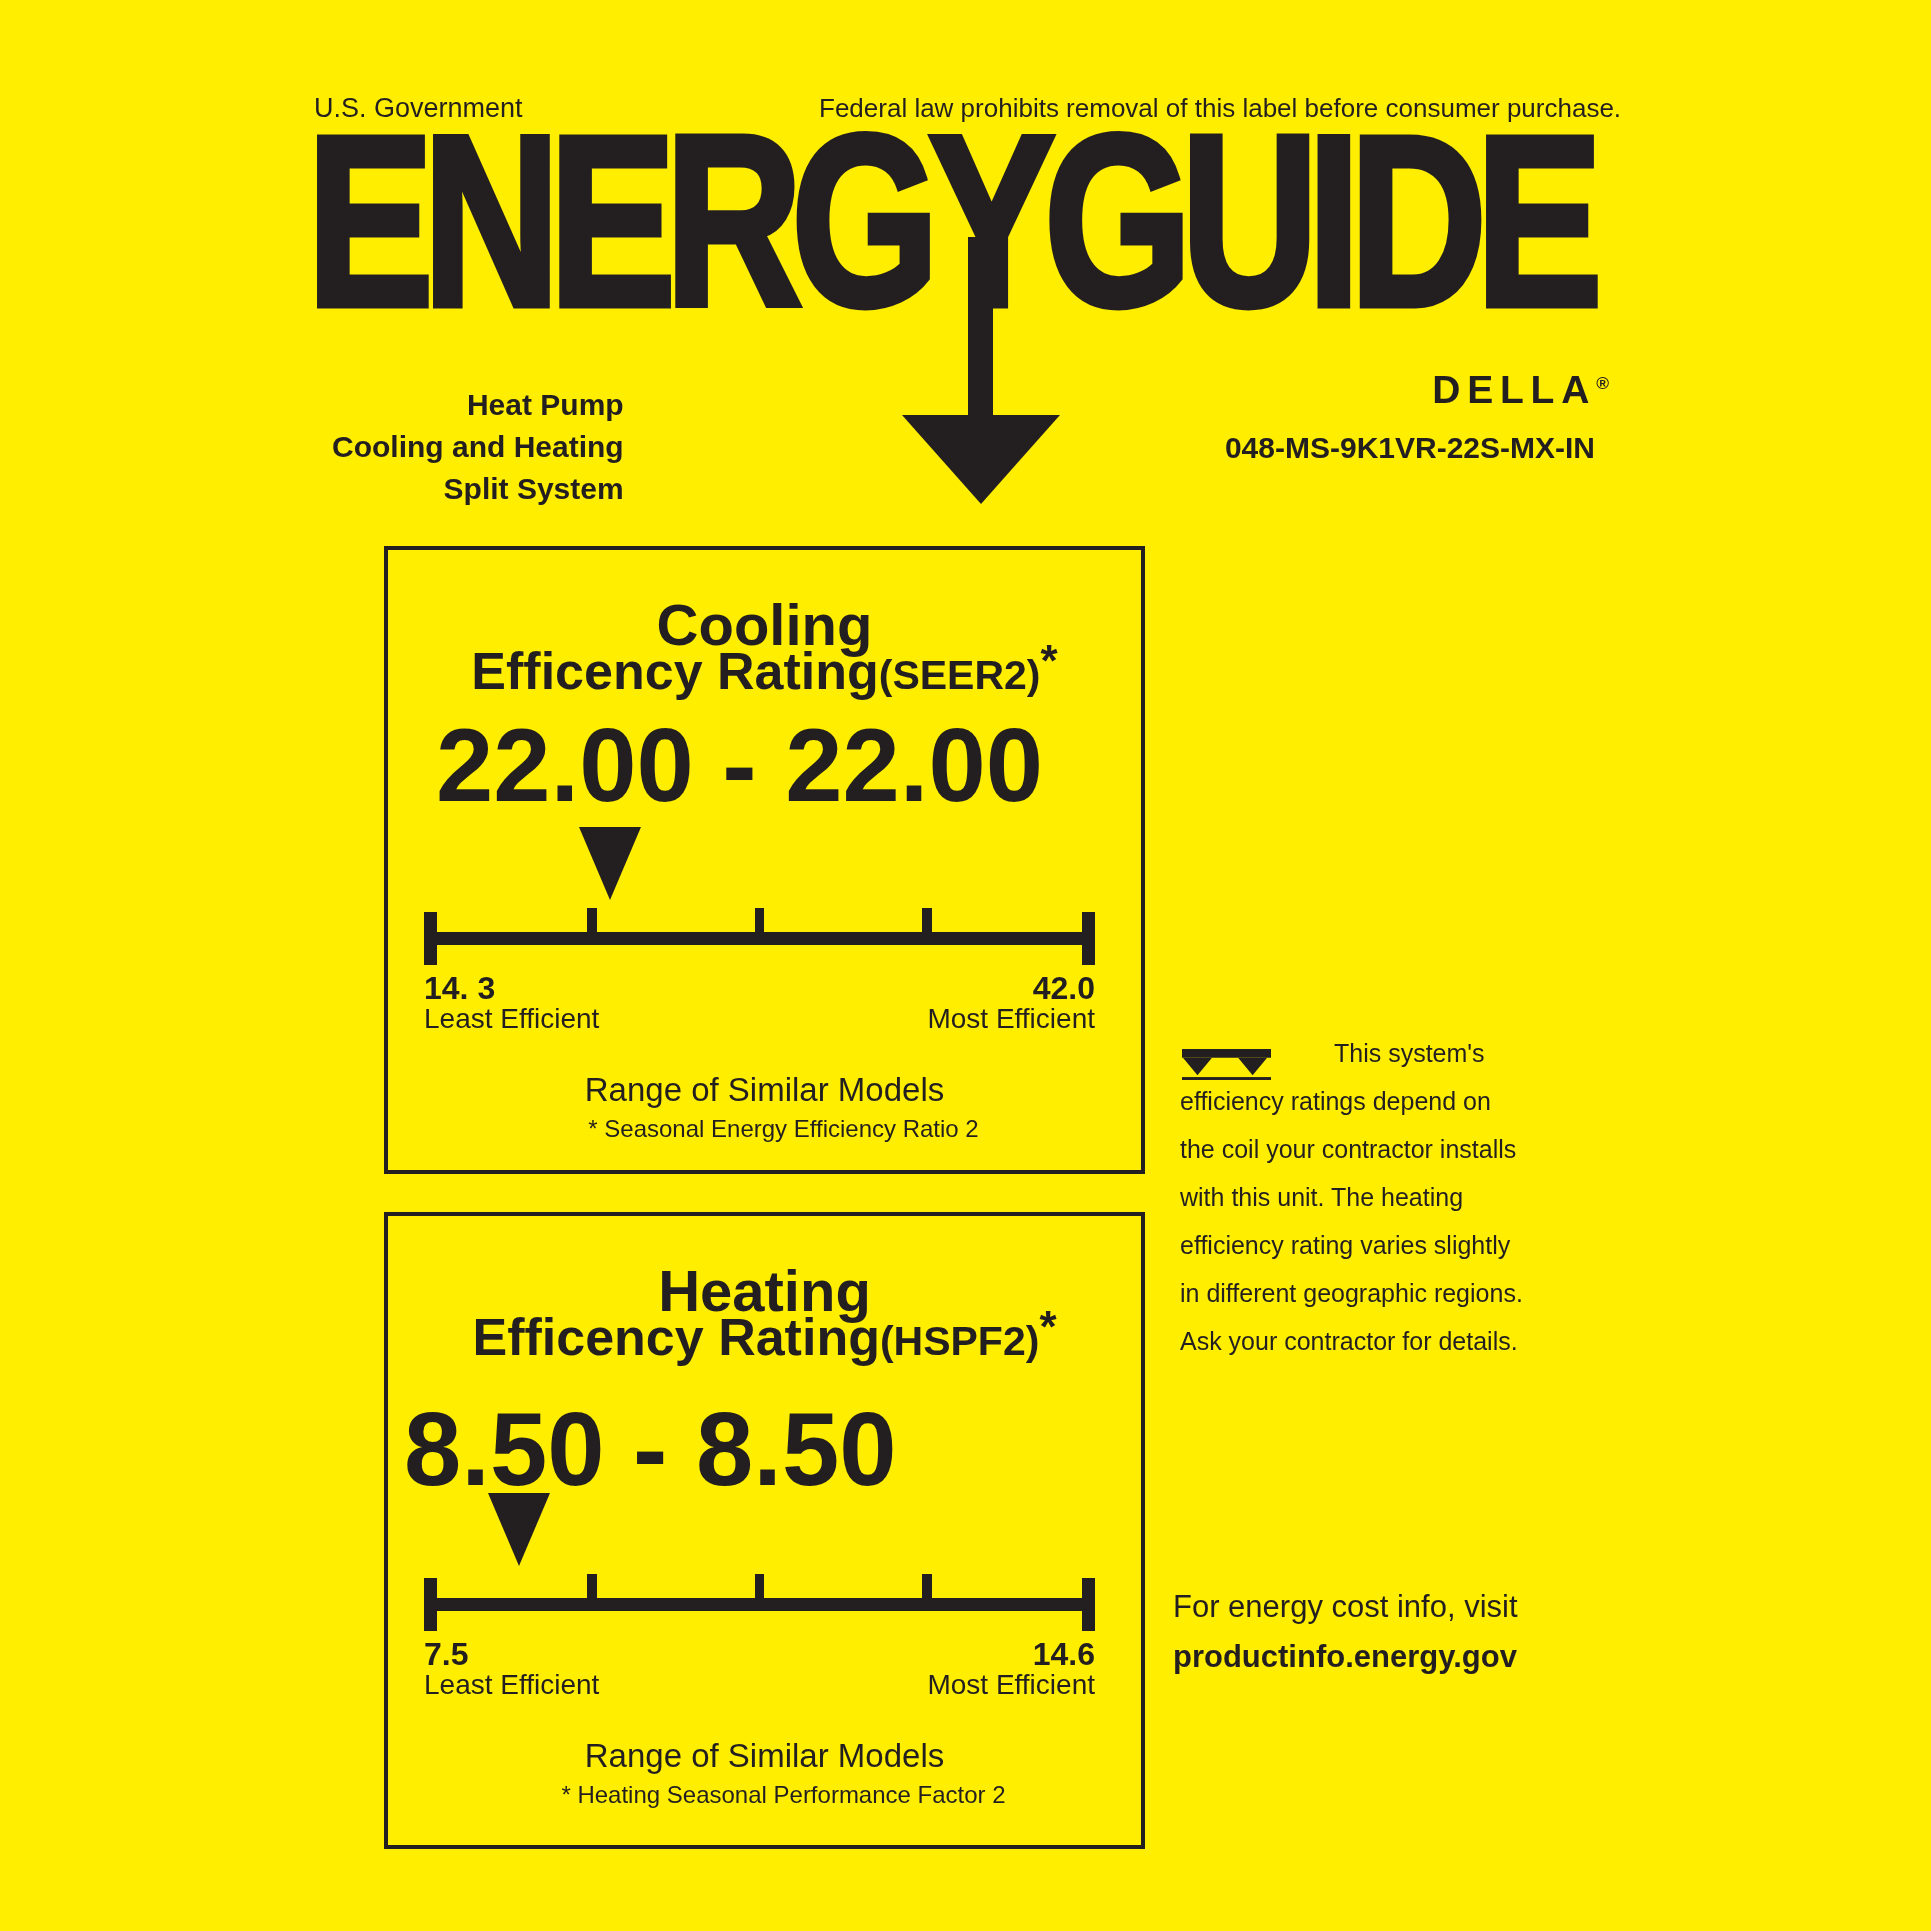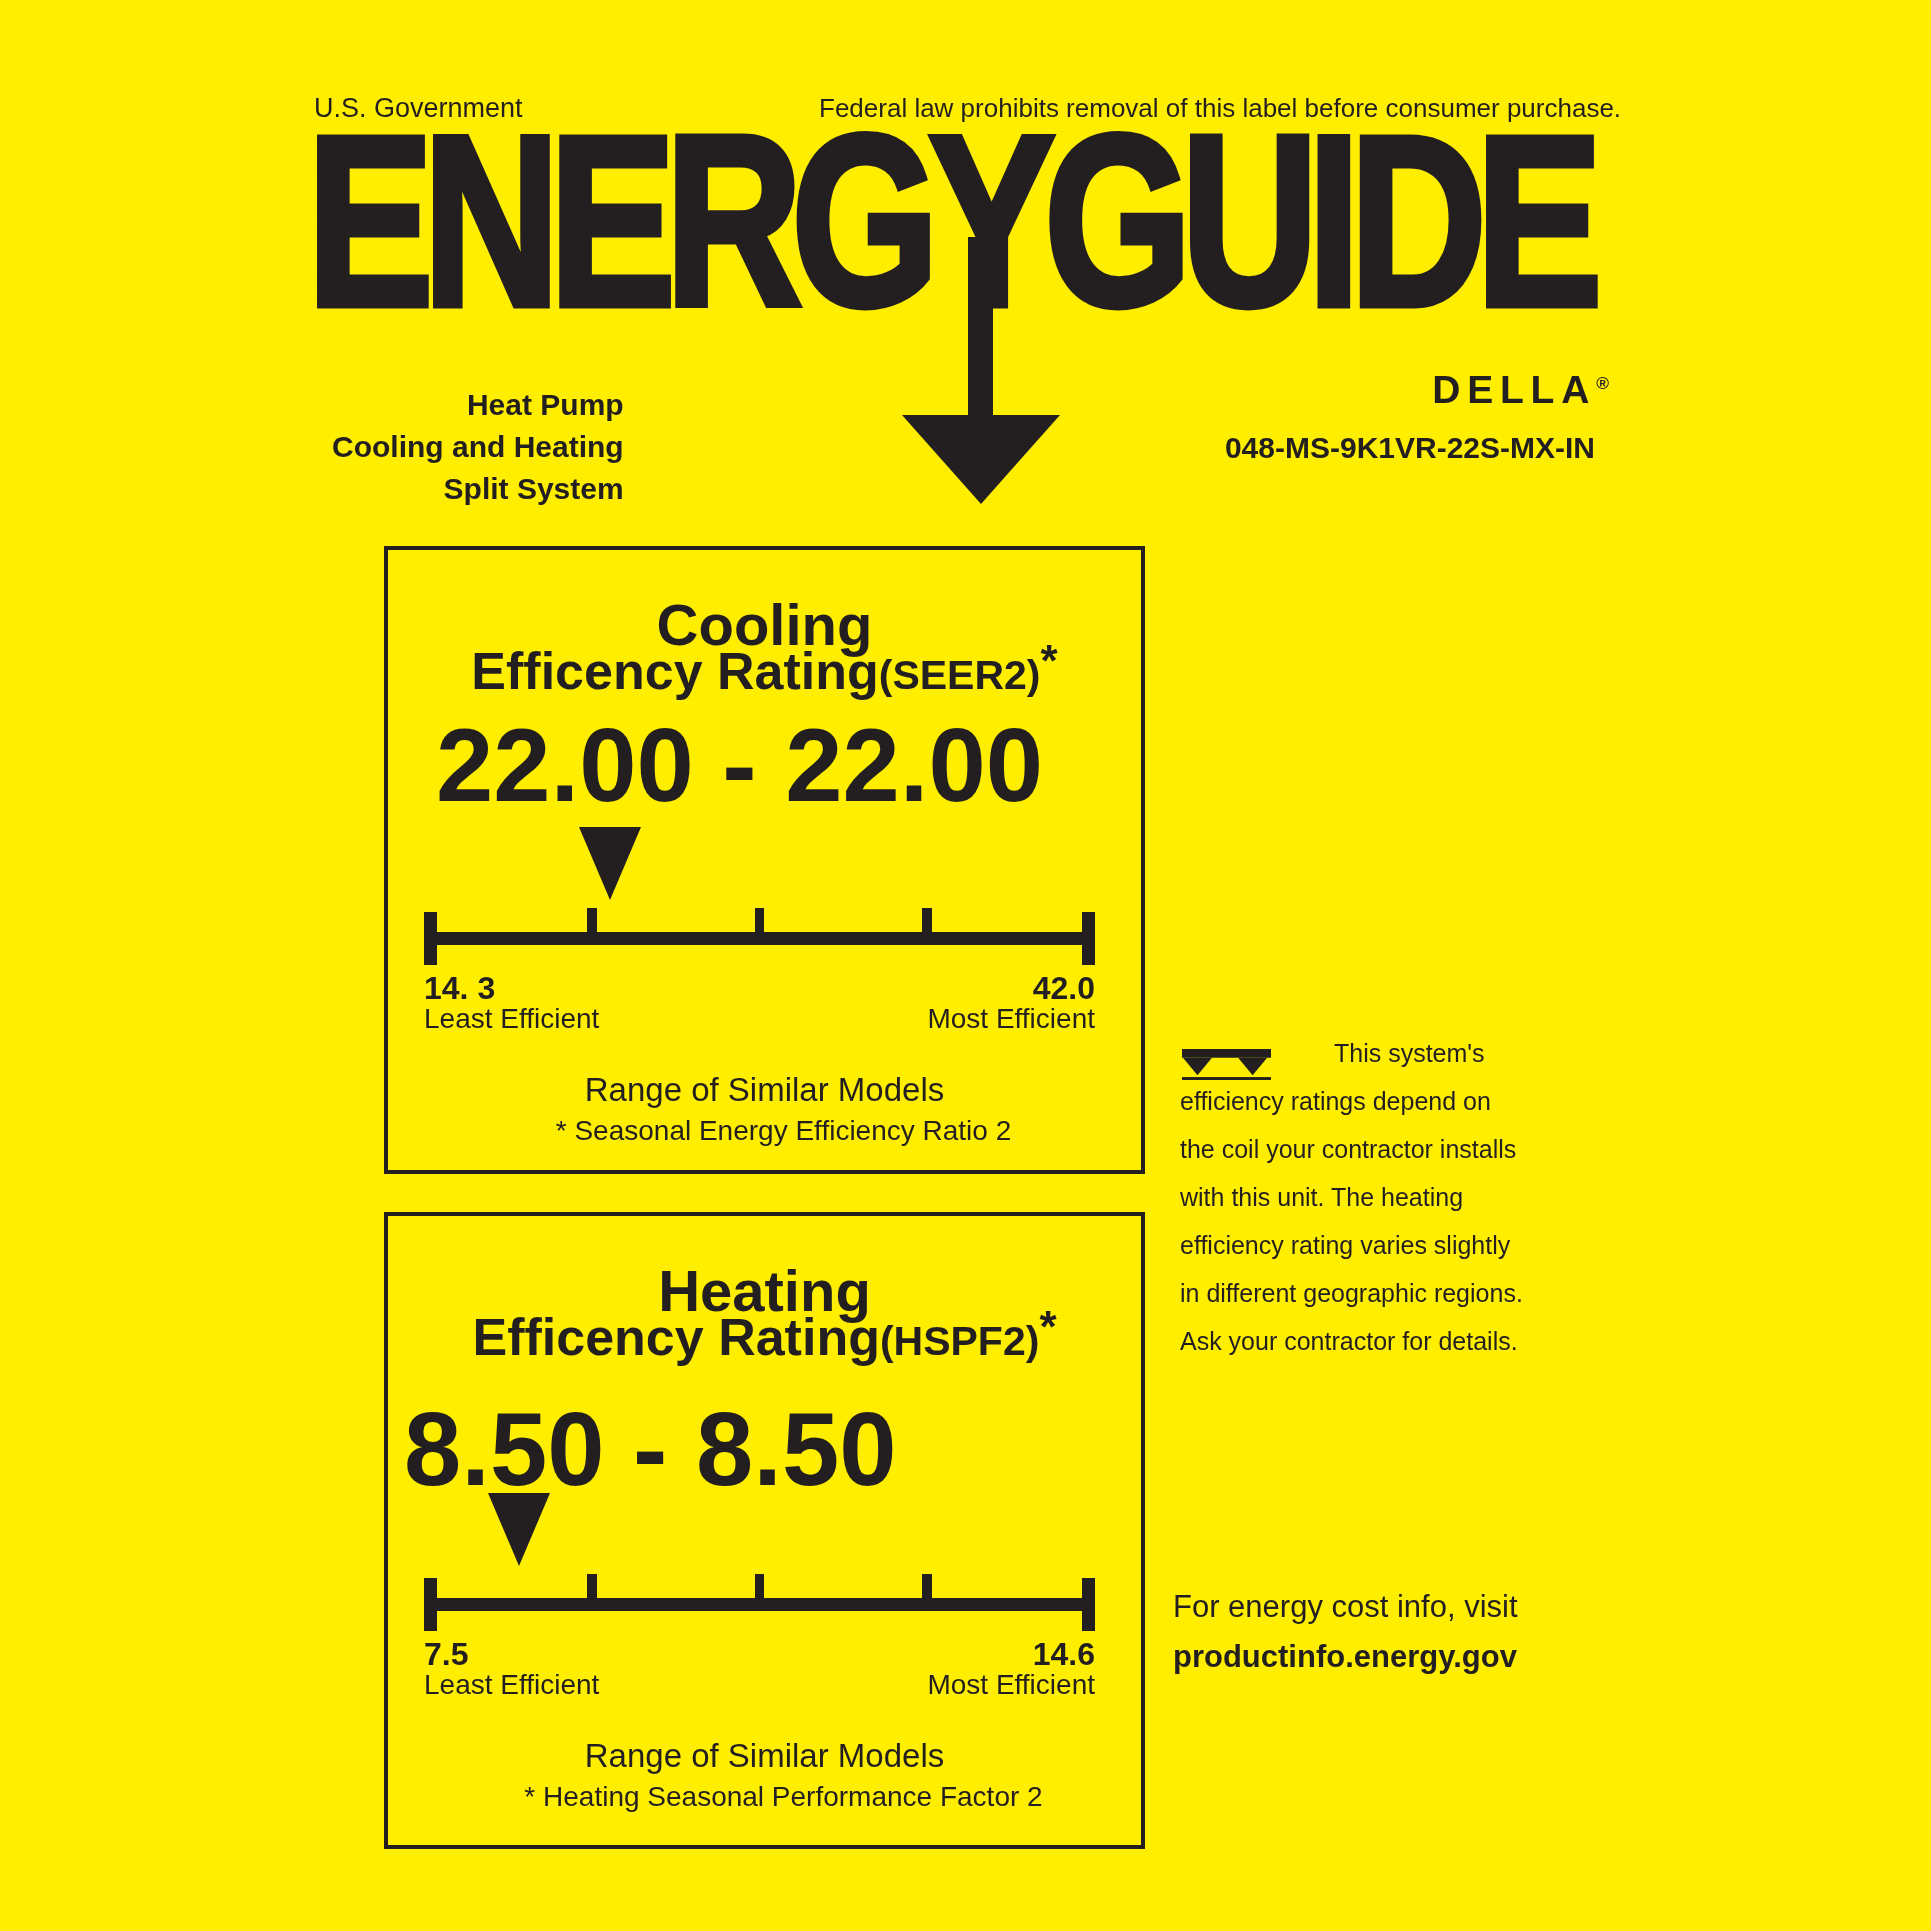--- a/index.html
+++ b/index.html
@@ -56,21 +56,21 @@
   .t25 { left:calc(25% - 4.8px); } .t50 { left:calc(50% - 4.8px); } .t75 { left:calc(75% - 4.8px); }
   .marker { position:absolute; top:-85px; width:0; height:0;
             border-left:31px solid transparent; border-right:31px solid transparent;
             border-top:73px solid var(--ink); }
   .min-num { position:absolute; top:58px; left:0;  font-size:32px; font-weight:bold; }
   .max-num { position:absolute; top:58px; right:0; font-size:32px; font-weight:bold; text-align:right; }
   .min-cap { position:absolute; top:91px; left:0;  font-size:28px; }
   .max-cap { position:absolute; top:91px; right:0; font-size:28px; text-align:center; }
 
   .range-line { position:absolute; top:521px; left:0; right:0; text-align:center; font-size:33px; }
-  .footnote   { position:absolute; top:565px; left:0; right:0; text-align:center; font-size:28px;margin-left:38px; }
+  .footnote   { position:absolute; top:565px; left:0; right:0; text-align:center; font-size:24px;margin-left:38px; }
 
   
   .note-icon { left:1182px; top:1049px; color:var(--ink); }
   .note-text { left:1180px; top:1029px; width:444px; font-size:25px; line-height:48px;
                white-space:pre-line; text-indent:154px; }
   .cost-info { left:1173px; top:1582px; font-size:31px; line-height:50px; }
   .cost-info .bold { font-weight:bold; }
 </style>
 </head>
 <body>

